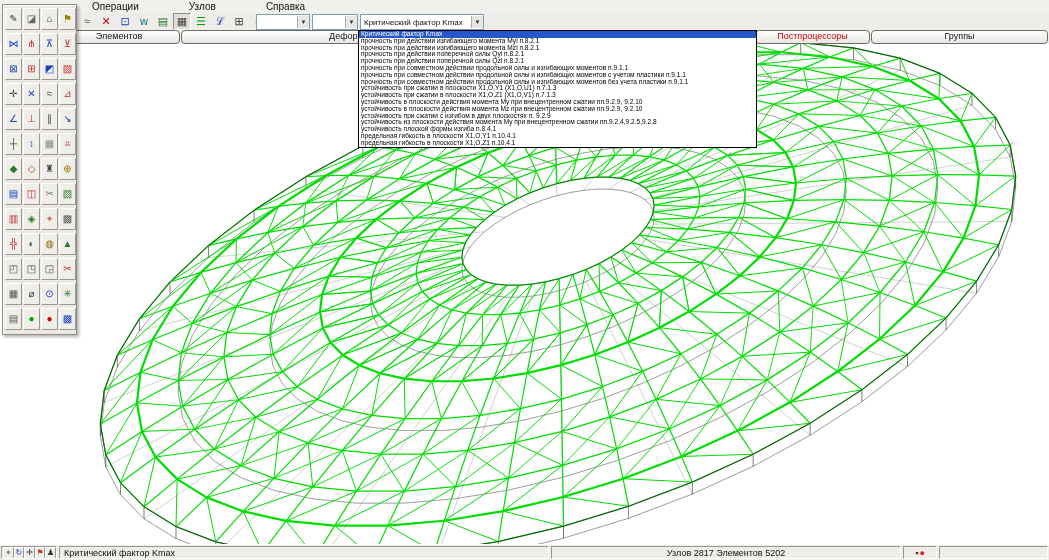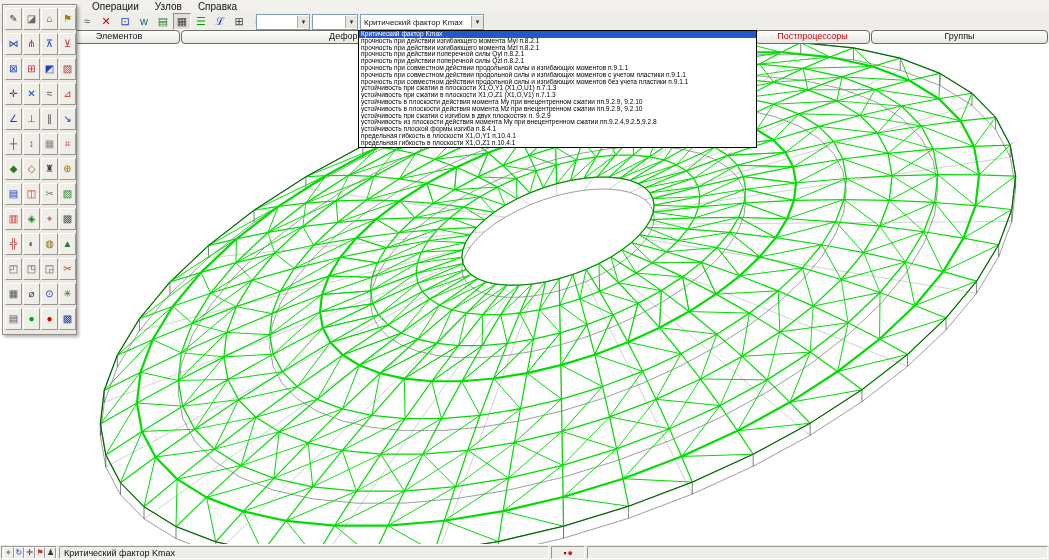--- a/index.html
+++ b/index.html
@@ -5,21 +5,21 @@
   html,body{margin:0;padding:0;}
   body{
     width:1049px;height:560px;position:relative;overflow:hidden;
     background:#f2f0ed;font-family:"Liberation Sans",sans-serif;
     -webkit-font-smoothing:antialiased;
   }
   
   .menubar{
     position:absolute;top:0;left:0;right:0;height:13px;
     background:#f2f0ed;border-bottom:1px solid #dcdad4;
-    display:flex;align-items:center;padding-left:84px;font-size:10px;color:#111;
+    display:flex;align-items:center;padding-left:84px;font-size:10px;color:#111;gap:34px;
   }
   .menubar .menu-item{padding:0 8px;cursor:default;}
   
   .toolbar{
     position:absolute;top:13px;left:0;right:0;height:17px;
     background:#efedea;border-bottom:1px solid #cfcdc7;
   }
   .toolbar .btn-row{position:absolute;left:78px;top:0;display:flex;height:17px;align-items:center;}
   .tb-btn{
     width:16px;height:15px;margin-right:1px;display:flex;align-items:center;justify-content:center;
@@ -1947,19 +1947,22 @@
       <div class="sb-btn">
         <span style="color: rgb(192, 48, 48);">⚑</span>
       </div>
       <div class="sb-btn">
         <span style="color: rgb(51, 51, 51);">♟</span>
       </div>
     </div>
   <div class="sb-panel sb-message">
     <span>Критический фактор Kmax</span>
   </div>
+  <div class="sb-panel sb-counts">
+    <span>Узлов 2817 Элементов 5202</span>
+  </div>
   <div class="sb-panel sb-icons">
 
   <span style="color: rgb(122, 16, 16);">▪</span>
       <span style="color: rgb(204, 34, 34);">●</span>
     </div>
   <div class="sb-panel sb-rest"></div>
 </div>
 
 </body></html>

